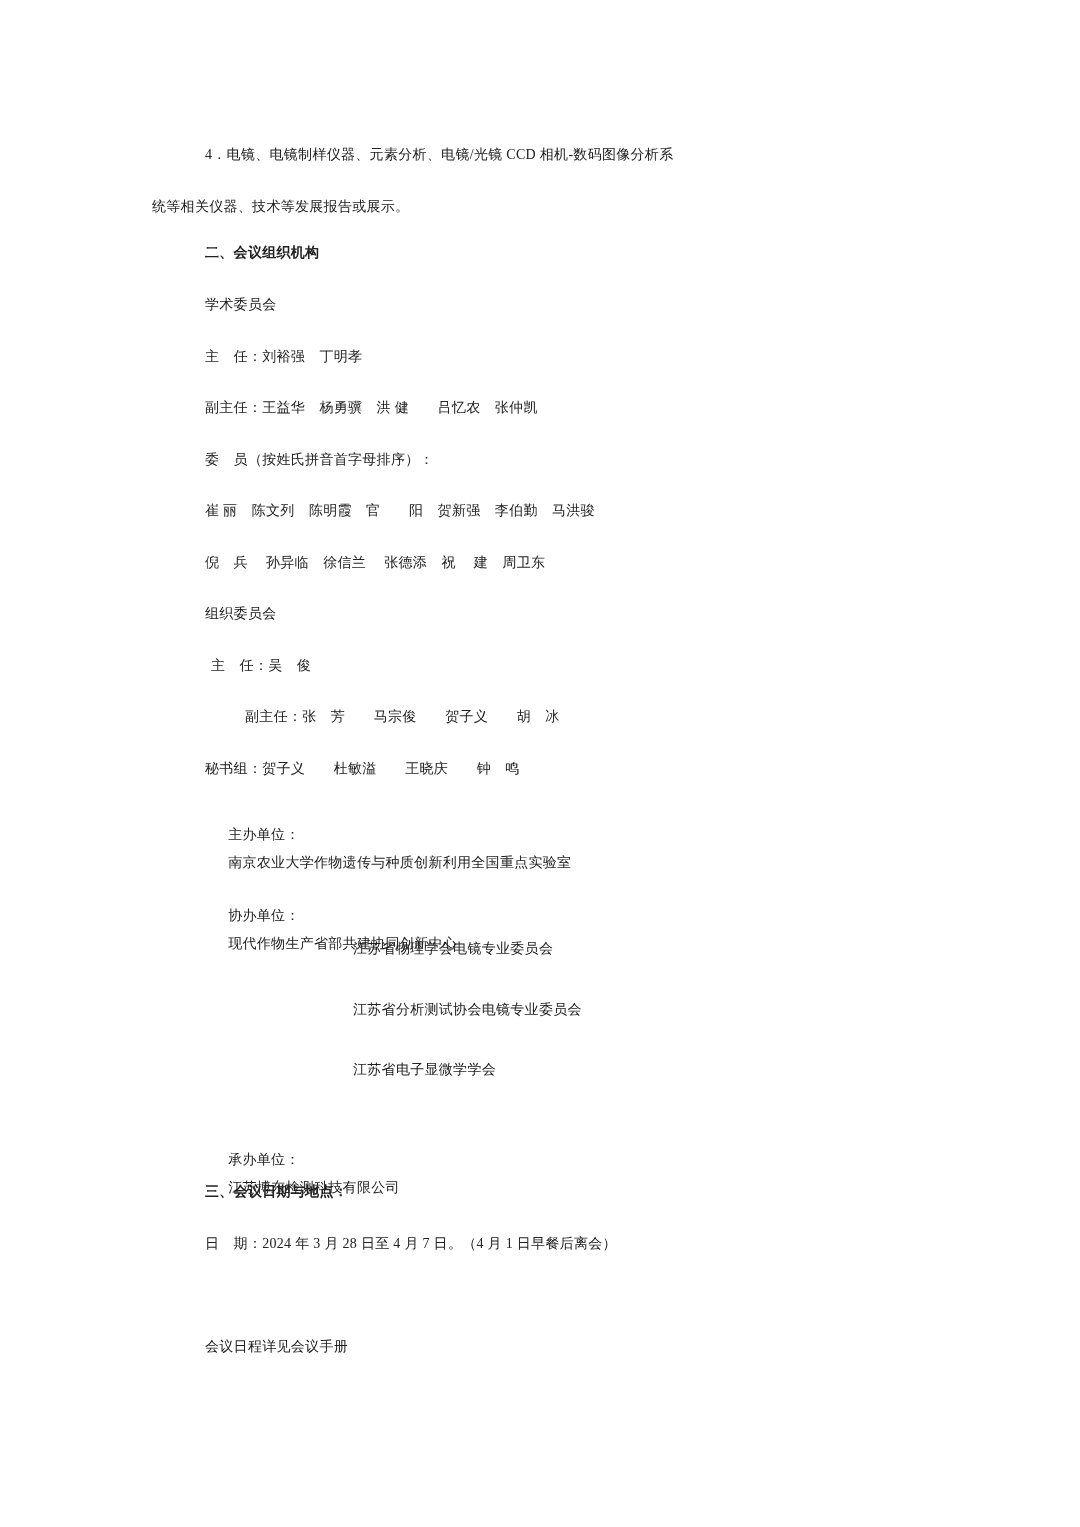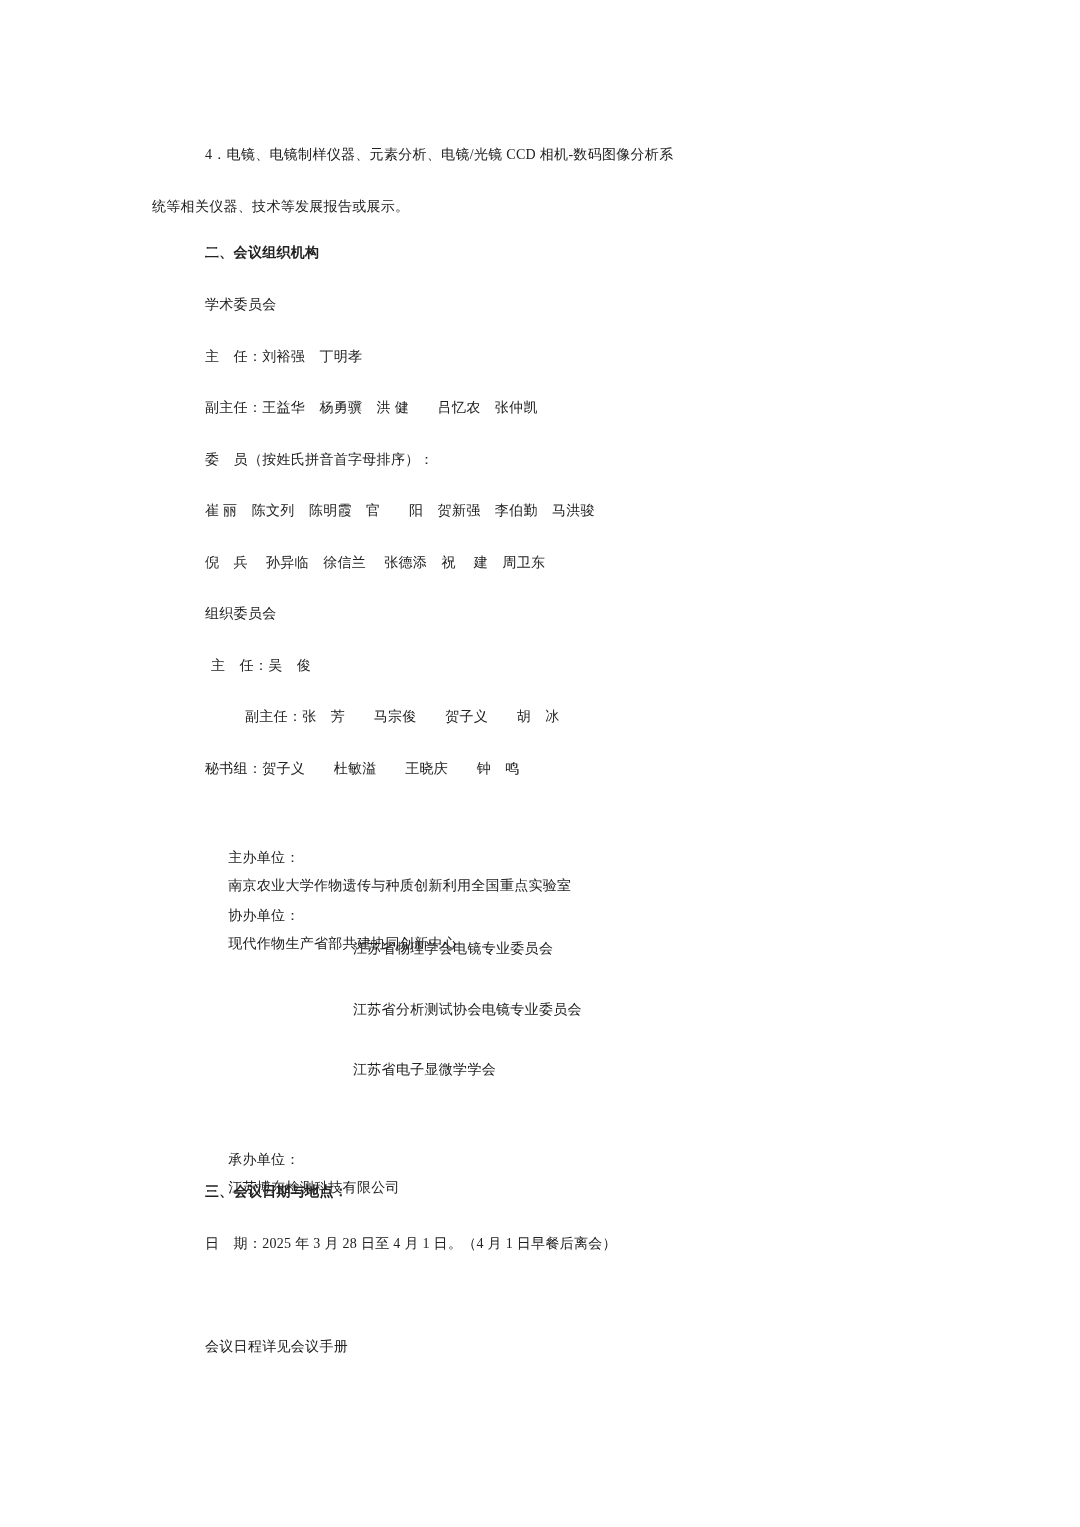--- a/index.html
+++ b/index.html
@@ -51,35 +51,35 @@
   <div class="line" style="top:394px; left:205px;">副主任：王益华　杨勇骥　洪 健　　吕忆农　张仲凯</div>
   <div class="line" style="top:446px; left:205px;">委　员（按姓氏拼音首字母排序）：</div>
   <div class="line" style="top:497px; left:205px;">崔 丽　陈文列　陈明霞　官　　阳　贺新强　李伯勤　马洪骏</div>
   <div class="line" style="top:549px; left:205px;">倪　兵　 孙异临　徐信兰　 张德添　祝　 建　周卫东</div>
 
   <div class="line" style="top:600px; left:205px;">组织委员会</div>
   <div class="line" style="top:652px; left:205px;margin-left:6px;">主　任：吴　俊</div>
   <div class="line" style="top:703px; left:205px;margin-left:40px;">副主任：张　芳　　马宗俊　　贺子义　　胡　冰</div>
   <div class="line" style="top:755px; left:205px;">秘书组：贺子义　　杜敏溢　　王晓庆　　钟　鸣</div>
 
-  <div class="line" style="top:816px; left:213px;">
+  <div class="line" style="top:793px; left:213px;">
     <span class="unit-label">主办单位：</span>
     <span class="unit-value">南京农业大学作物遗传与种质创新利用全国重点实验室</span>
   </div>
 
   <div class="line" style="top:874px; left:213px;">
     <span class="unit-label">协办单位：</span>
     <span class="unit-value">现代作物生产省部共建协同创新中心</span>
   </div>
   <div class="line" style="top:935px; left:353px;">江苏省物理学会电镜专业委员会</div>
   <div class="line" style="top:996px; left:353px;">江苏省分析测试协会电镜专业委员会</div>
   <div class="line" style="top:1056px; left:353px;">江苏省电子显微学学会</div>
 
   <div class="line" style="top:1118px; left:213px;">
     <span class="unit-label">承办单位：</span>
     <span class="unit-value">江苏博东检测科技有限公司</span>
   </div>
 
   <div class="line bold" style="top:1178px; left:205px;">三、会议日期与地点：</div>
-  <div class="line" style="top:1230px; left:205px;">日　期：2025 年 3 月 28 日至 4 月 1 日。（4 月 1 日早餐后离会）</div>
+  <div class="line" style="top:1230px; left:205px;">日　期：2024 年 3 月 28 日至 4 月 7 日。（4 月 1 日早餐后离会）</div>
   <div class="line" style="top:1333px; left:205px;">会议日程详见会议手册</div>
 
 </div>
 
 </body></html>

